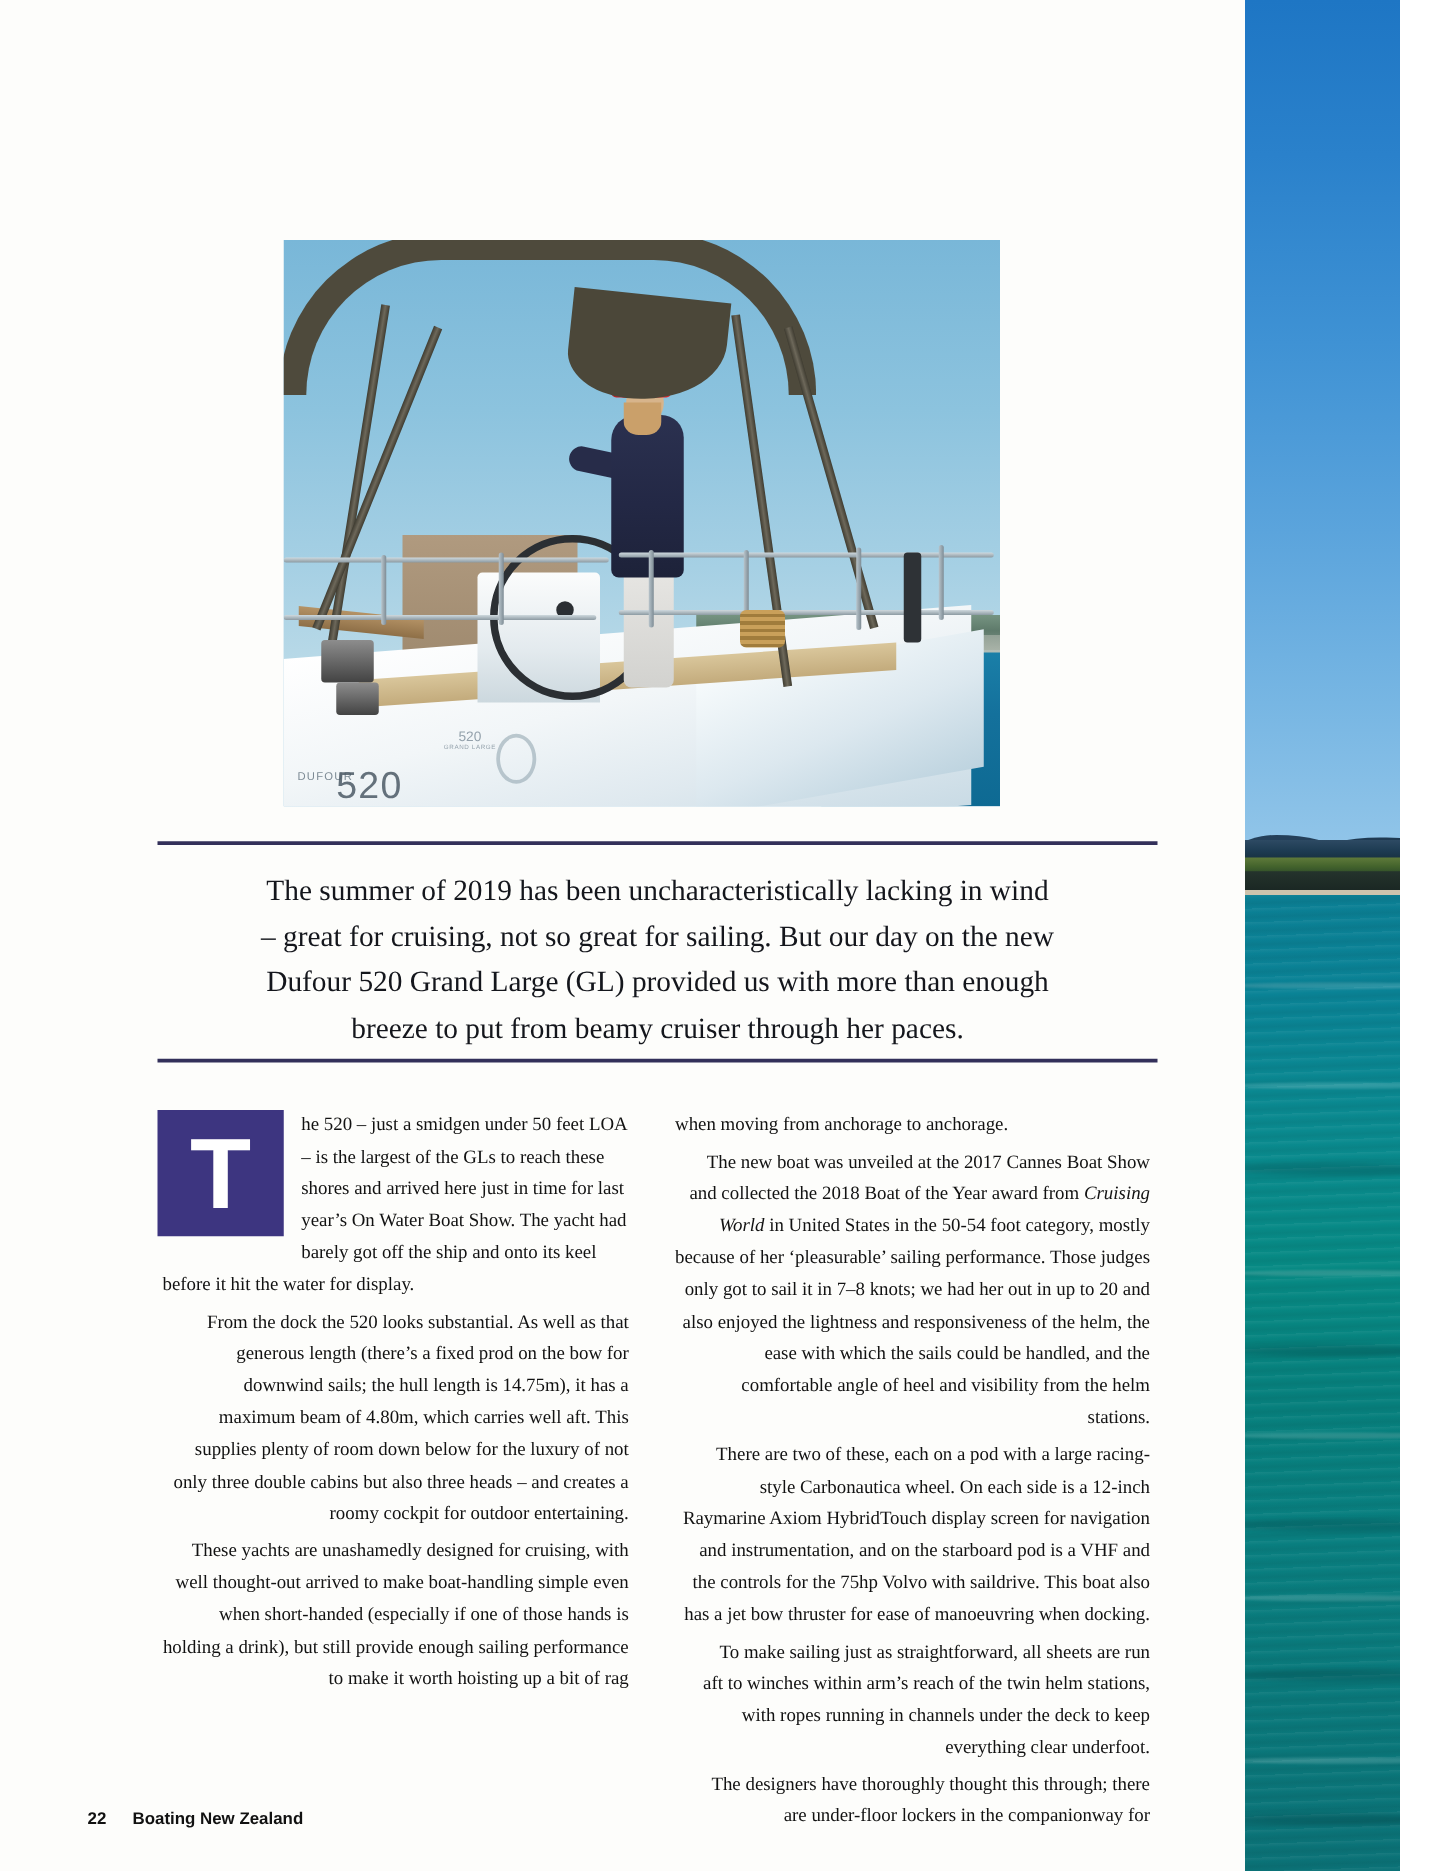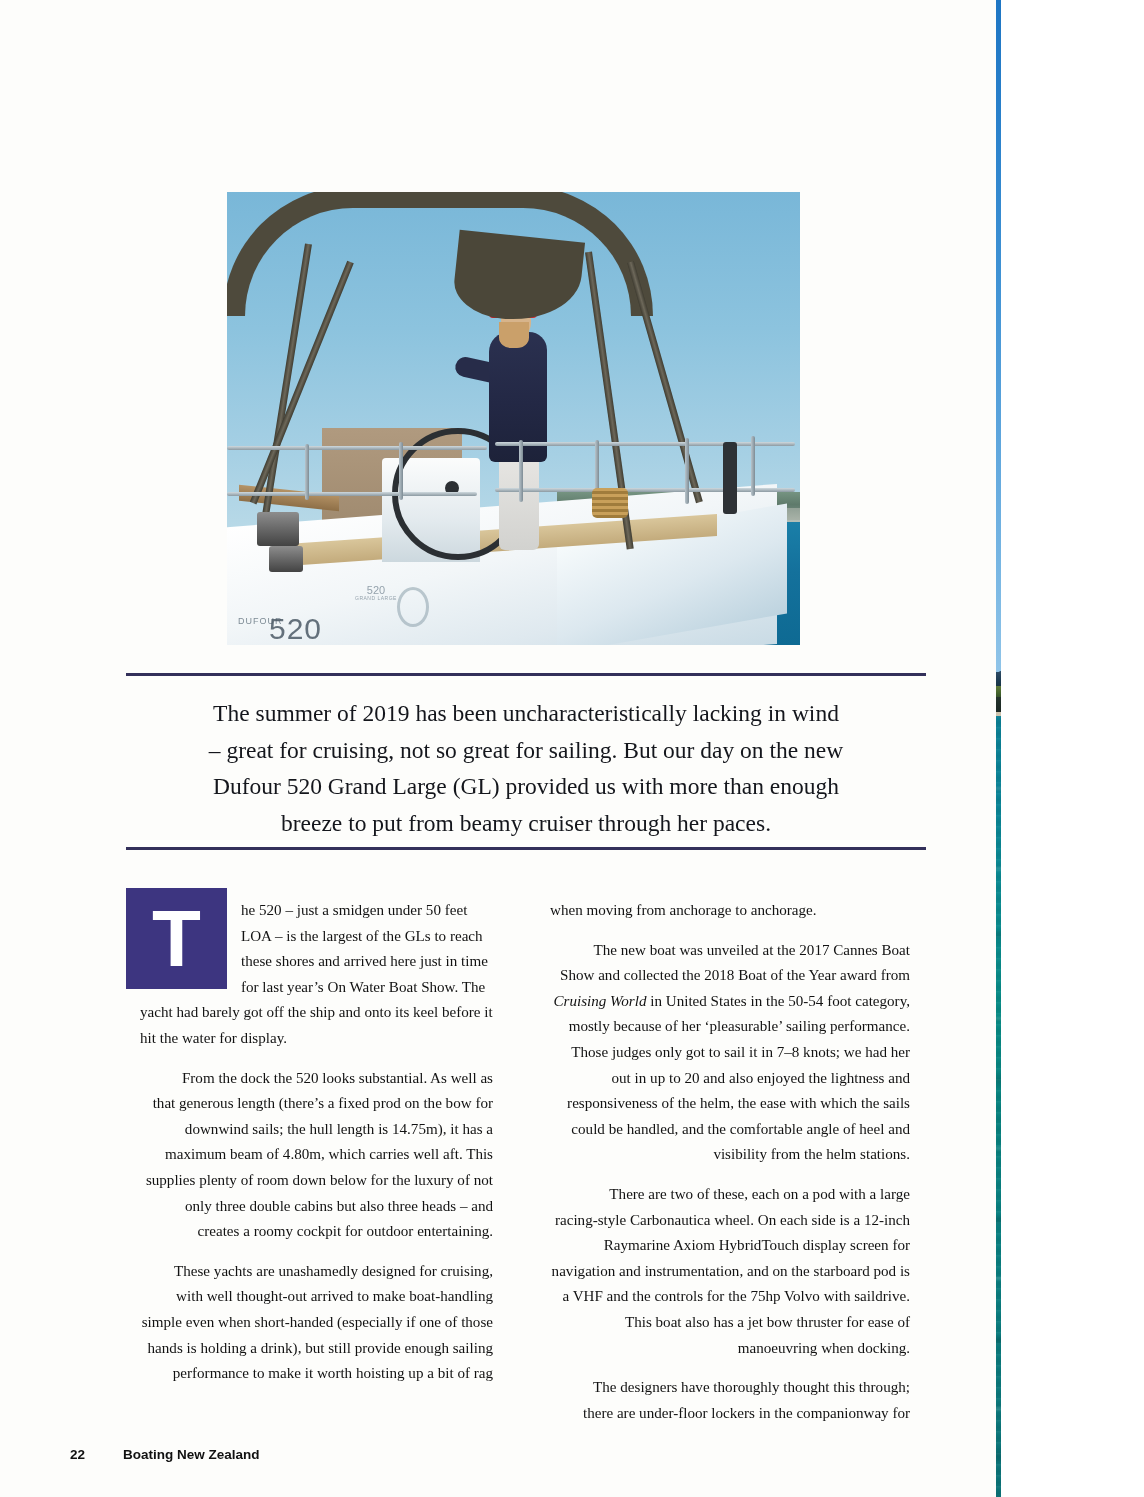--- a/index.html
+++ b/index.html
@@ -5,21 +5,21 @@
   html, body {
     margin: 0;
     padding: 0;
     background: #ffffff;
   }
   body {
     font-family: "Liberation Serif", serif;
   }
   .page {
     position: relative;
-    width: 1001px;
+    width: 1120px;
     height: 1497px;
     background: #fdfdfb;
     overflow: hidden;
   }
 
   
   .edge-strip {
     position: absolute;
     left: 996px;
     top: 0;
@@ -377,36 +377,36 @@
     color: #ffffff;
     font-family: "Liberation Sans", sans-serif;
     font-weight: bold;
     font-size: 80px;
     line-height: 101px;
     text-align: center;
     margin: 4px 14px 2px 0;
     box-sizing: border-box;
   }
   .col p {
-    margin: 14px;
+    margin: 4px;
   }
   .col p.indent { text-indent: 20px; text-align: right; }
   .col em { font-style: italic; }
 
   
   .footer {
     position: absolute;
     left: 70px;
     top: 1447px;
     font-family: "Liberation Sans", sans-serif;
     font-weight: bold;
     font-size: 13.5px;
     color: #111111;
     display: flex;
-    gap: 38px;
+    gap: 21px;
     align-items: baseline;
   }
 </style>
 </head>
 <body>
 
 <div class="page">
 
   <div class="edge-strip">
     <div class="edge-sky"></div>
@@ -502,20 +502,21 @@
     <span class="dropcap">T</span>
     <p>he 520 – just a smidgen under 50 feet LOA – is the largest of the GLs to reach these shores and arrived here just in time for last year’s On Water Boat Show. The yacht had barely got off the ship and onto its keel before it hit the water for display.</p>
     <p class="indent">From the dock the 520 looks substantial. As well as that generous length (there’s a fixed prod on the bow for downwind sails; the hull length is 14.75m), it has a maximum beam of 4.80m, which carries well aft. This supplies plenty of room down below for the luxury of not only three double cabins but also three heads – and creates a roomy cockpit for outdoor entertaining.</p>
     <p class="indent">These yachts are unashamedly designed for cruising, with well thought-out arrived to make boat-handling simple even when short-handed (especially if one of those hands is holding a drink), but still provide enough sailing performance to make it worth hoisting up a bit of rag</p>
   </div>
 
   <div class="col col-right">
     <p>when moving from anchorage to anchorage.</p>
     <p class="indent"><span>The new boat was unveiled at the 2017 Cannes Boat Show and collected the 2018 Boat of the Year award from </span><em>Cruising World</em><span> in United States in the 50-54 foot category, mostly because of her ‘pleasurable’ sailing performance. Those judges only got to sail it in 7–8 knots; we had her out in up to 20 and also enjoyed the lightness and responsiveness of the helm, the ease with which the sails could be handled, and the comfortable angle of heel and visibility from the helm stations.</span></p>
     <p class="indent">There are two of these, each on a pod with a large racing-style Carbonautica wheel. On each side is a 12-inch Raymarine Axiom HybridTouch display screen for navigation and instrumentation, and on the starboard pod is a VHF and the controls for the 75hp Volvo with saildrive. This boat also has a jet bow thruster for ease of manoeuvring when docking.</p>
+    <p class="indent">To make sailing just as straightforward, all sheets are run aft to winches within arm’s reach of the twin helm stations, with ropes running in channels under the deck to keep everything clear underfoot.</p>
     <p class="indent">The designers have thoroughly thought this through; there are under-floor lockers in the companionway for</p>
   </div>
 
   <div class="footer">
     <span>22</span>
     <span>Boating New Zealand</span>
   </div>
 
 </div>
 

